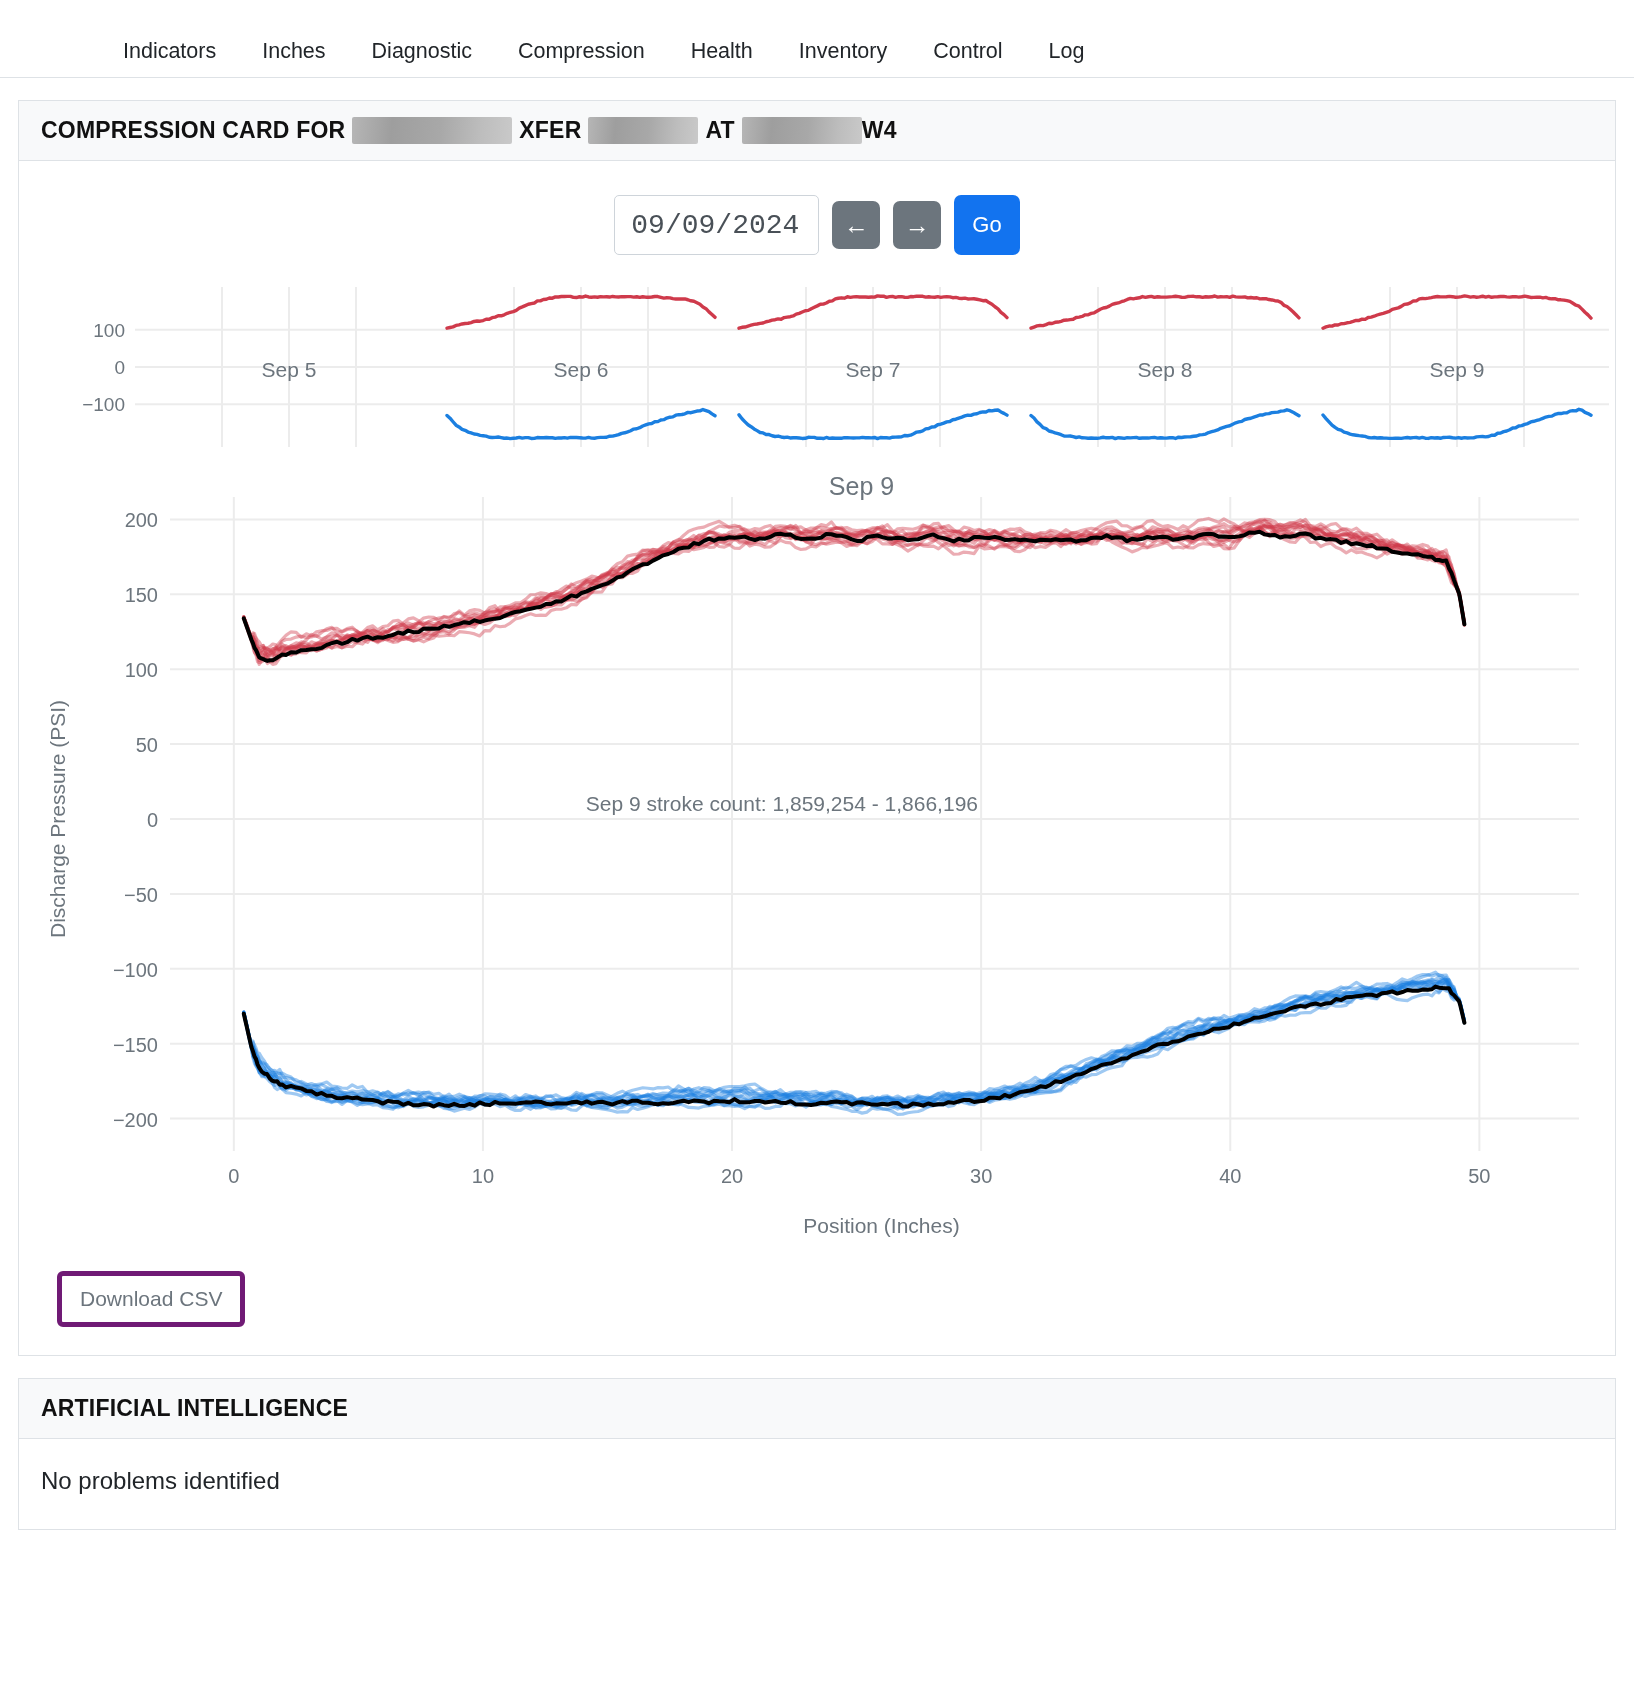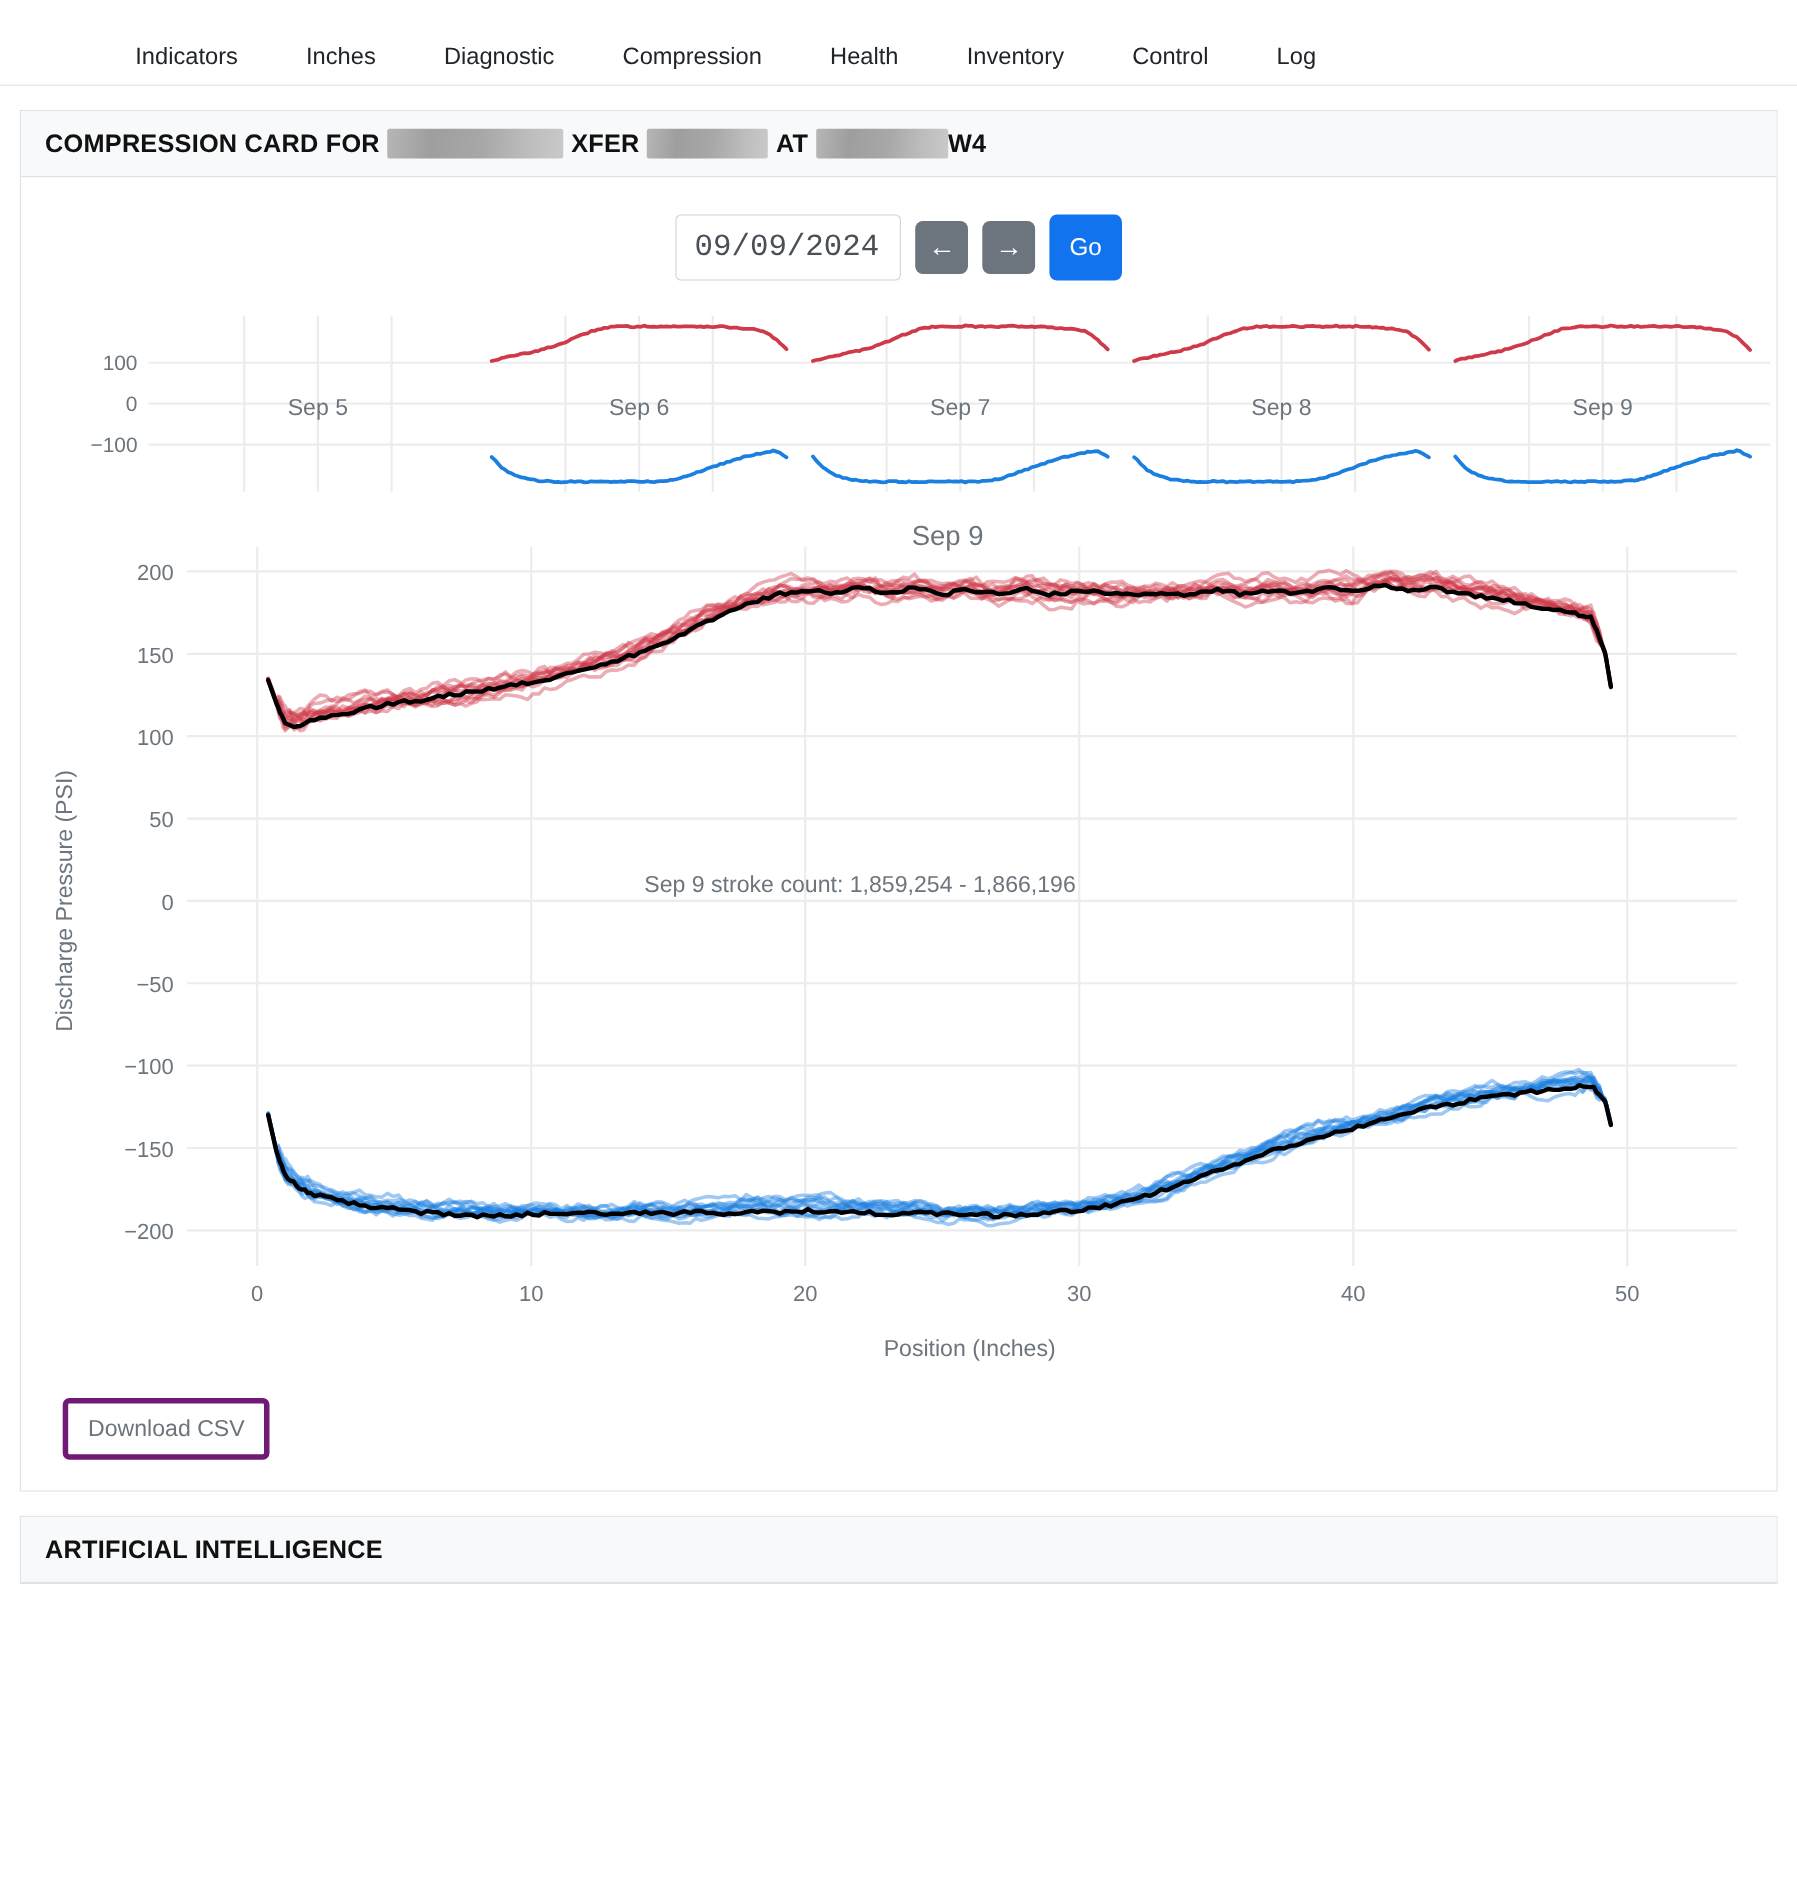--- a/index.html
+++ b/index.html
@@ -11,21 +11,20 @@
   body { width: 1634px; height: 1706px; overflow: hidden; }
 
   
   .tabbar {
     position: relative;
     height: 78px;
     border-bottom: 1px solid #dee2e6;
     display: flex;
     align-items: flex-end;
     padding-left: 100px;
-    gap: 16px;
   }
   .tab {
     font-size: 21.5px;
     color: #212529;
     padding: 13px 22px 14px 22px;
     line-height: 1.1;
     border: 1px solid transparent;
     border-bottom: none;
     border-radius: 8px 8px 0 0;
     position: relative;
@@ -306,13 +305,14 @@
     <div class="dlwrap">
       <button class="dlbtn">Download CSV</button>
     </div>
   </div>
 </div>
 
 <div class="card">
   <div class="card-header">
     <span>ARTIFICIAL INTELLIGENCE</span>
   </div>
+  <div class="ai-body">No problems identified</div>
 </div>
 
 </body></html>

